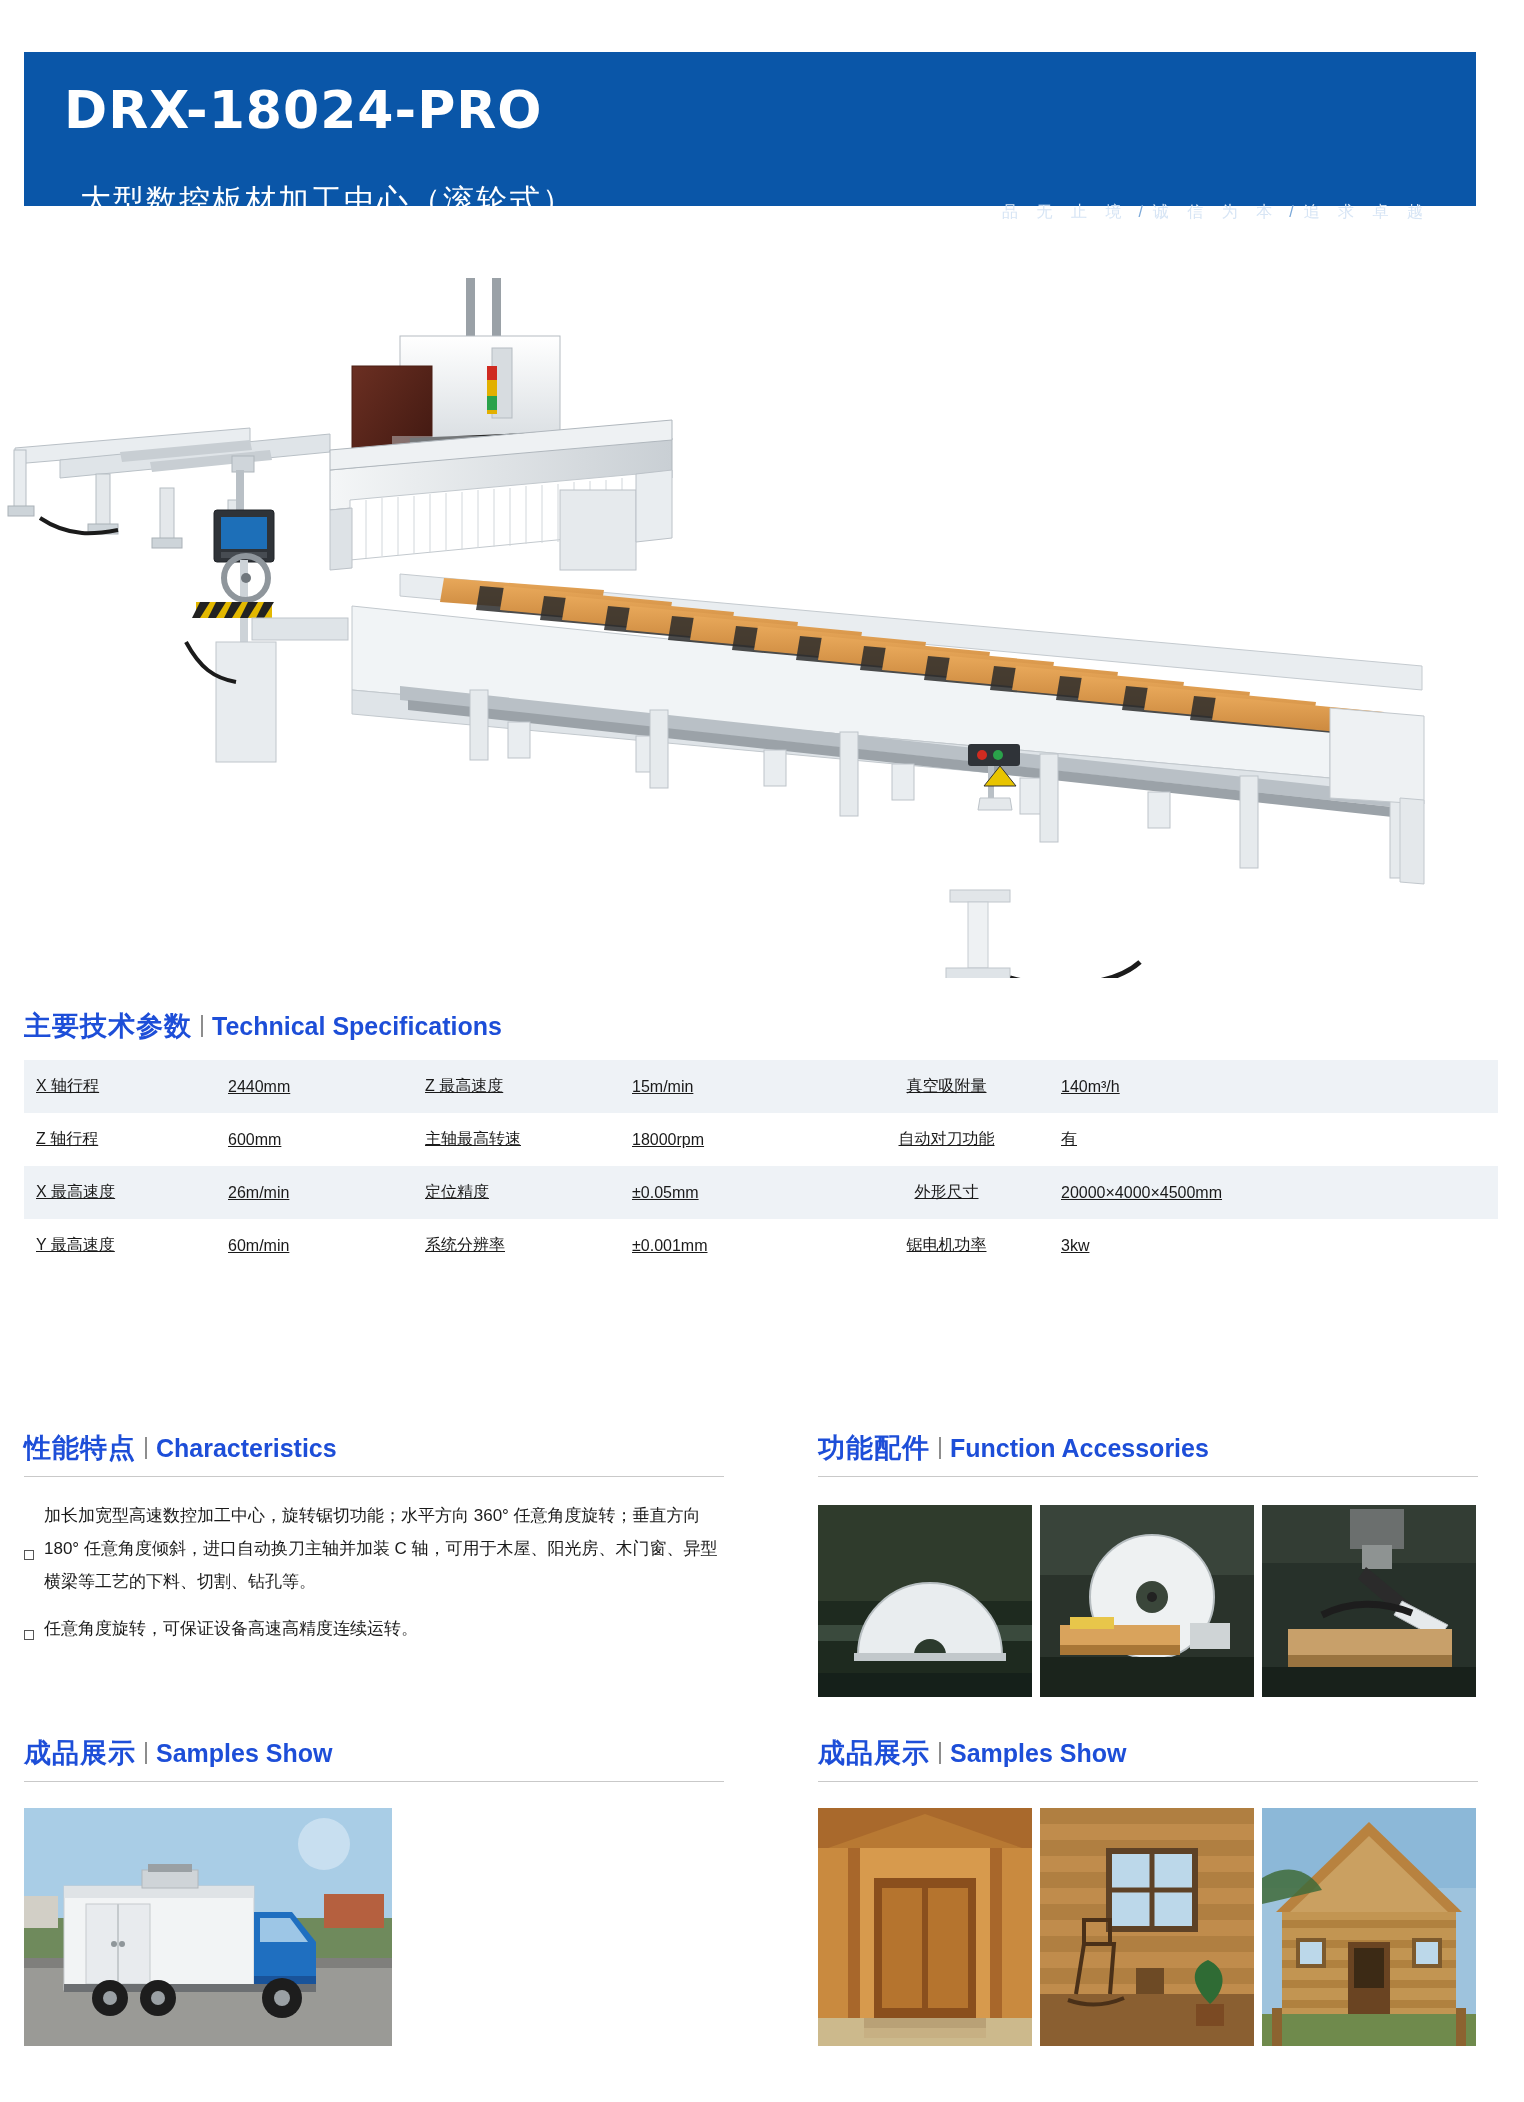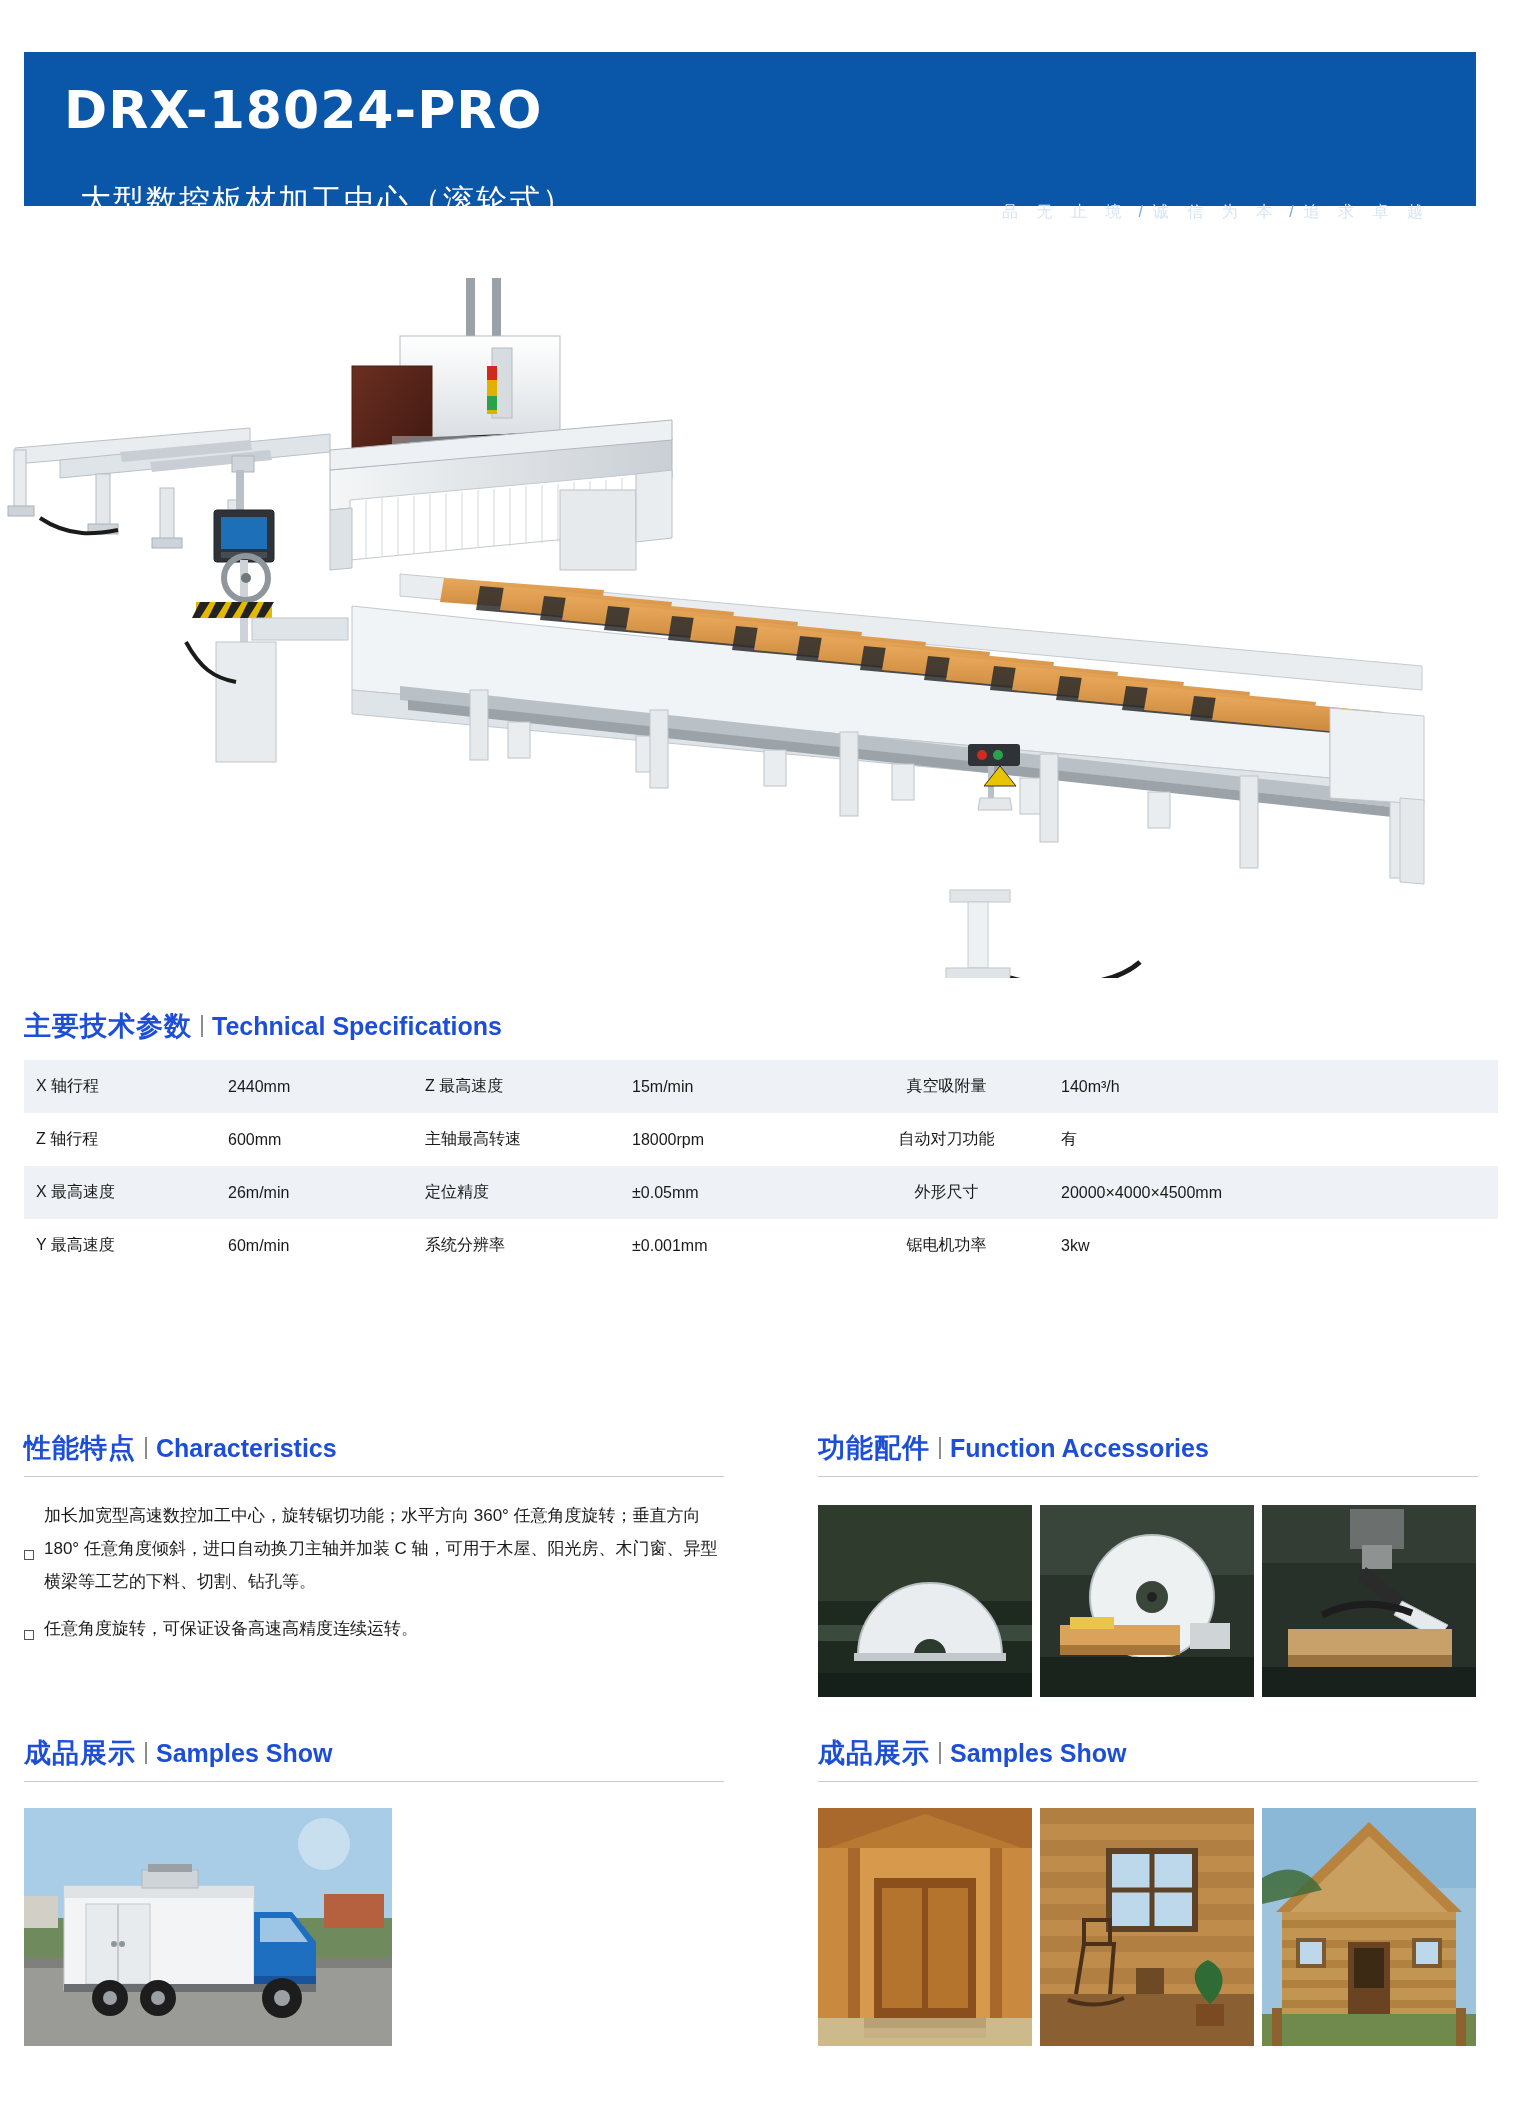--- a/index.html
+++ b/index.html
@@ -56,20 +56,21 @@
   }
   .sec-title .en{
     font-size:25px;color:#1d4ed8;font-weight:bold;
   }
 
   
   .spec-table{
     position:absolute;left:24px;top:1060px;width:1474px;
     border-collapse:collapse;
     font-size:16px;
+    text-decoration:underline;
   }
   .spec-table td{
     height:53px;
     padding:0 0 0 12px;
     vertical-align:middle;
     color:#1a1a1a;
   }
   .spec-table tr:nth-child(odd){background:#eef2f6;}
   .spec-table tr:nth-child(even){background:#ffffff;}
   .spec-table td.k{width:180px;}

